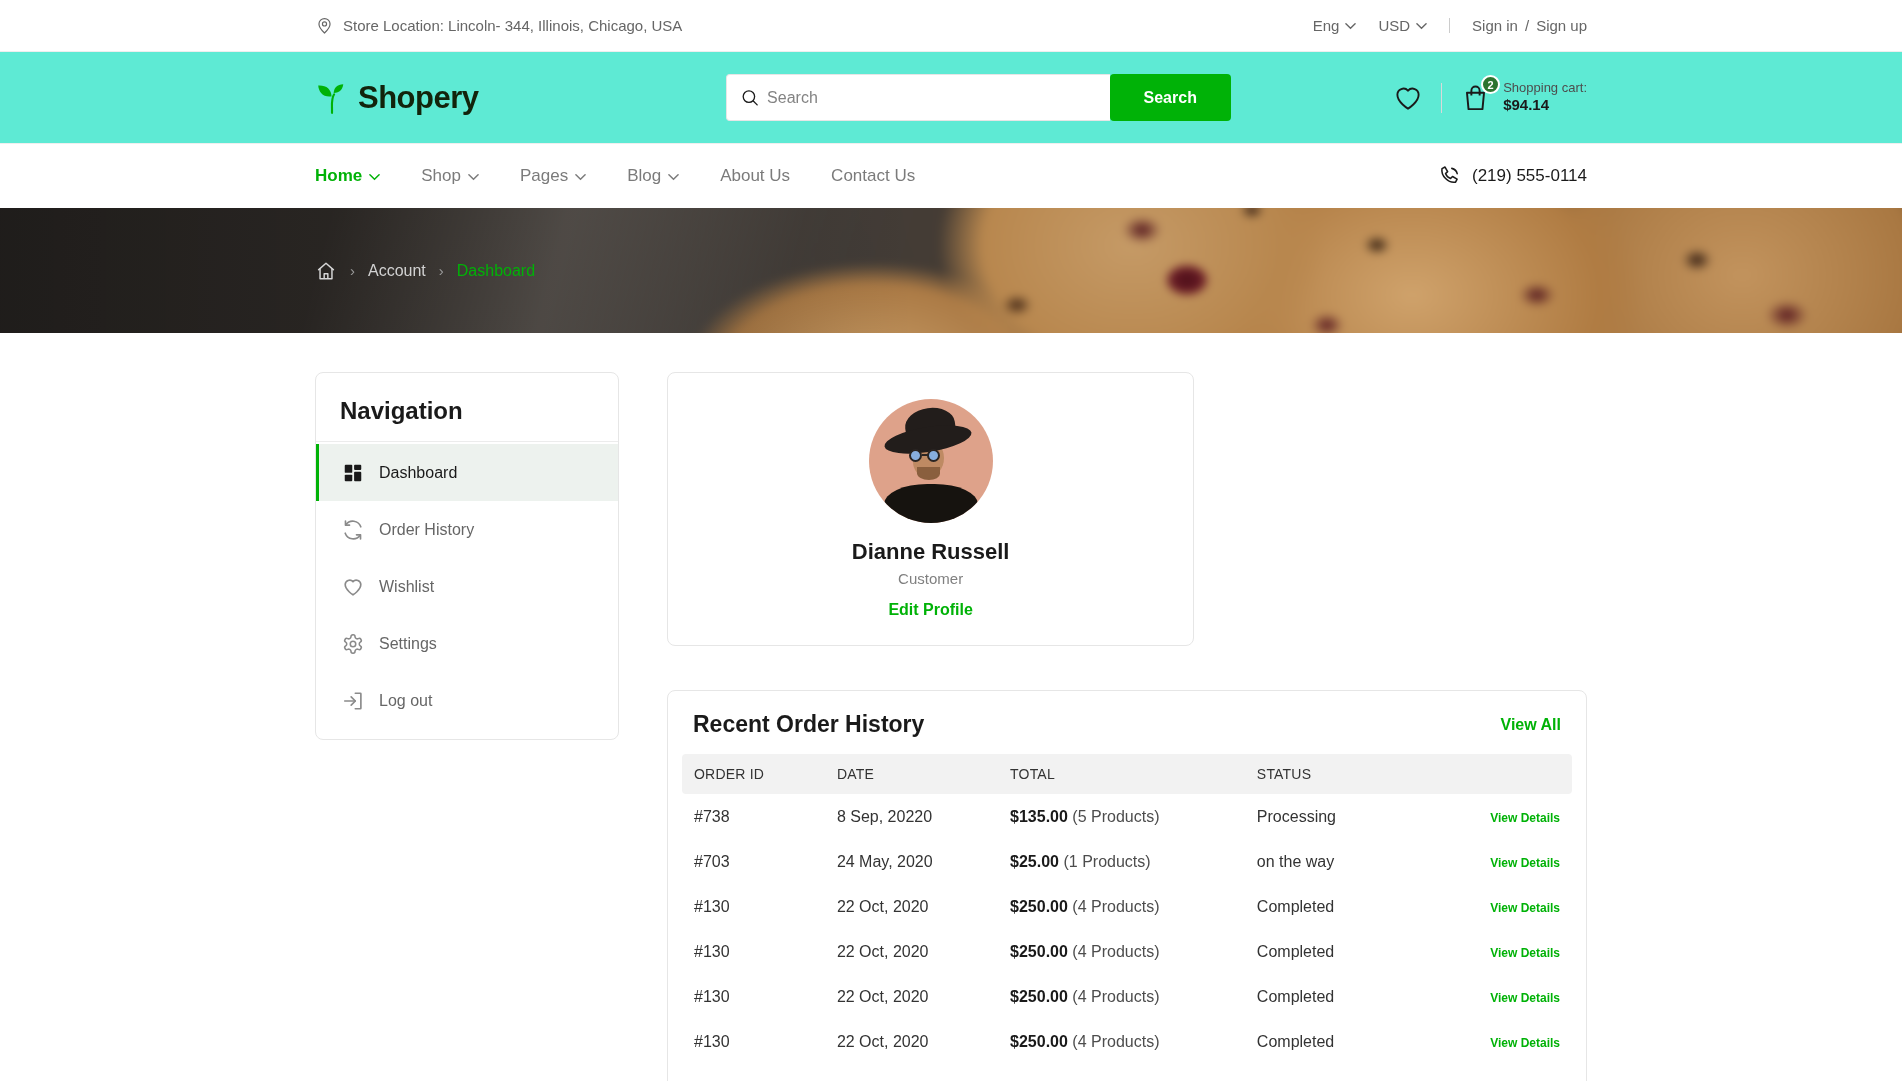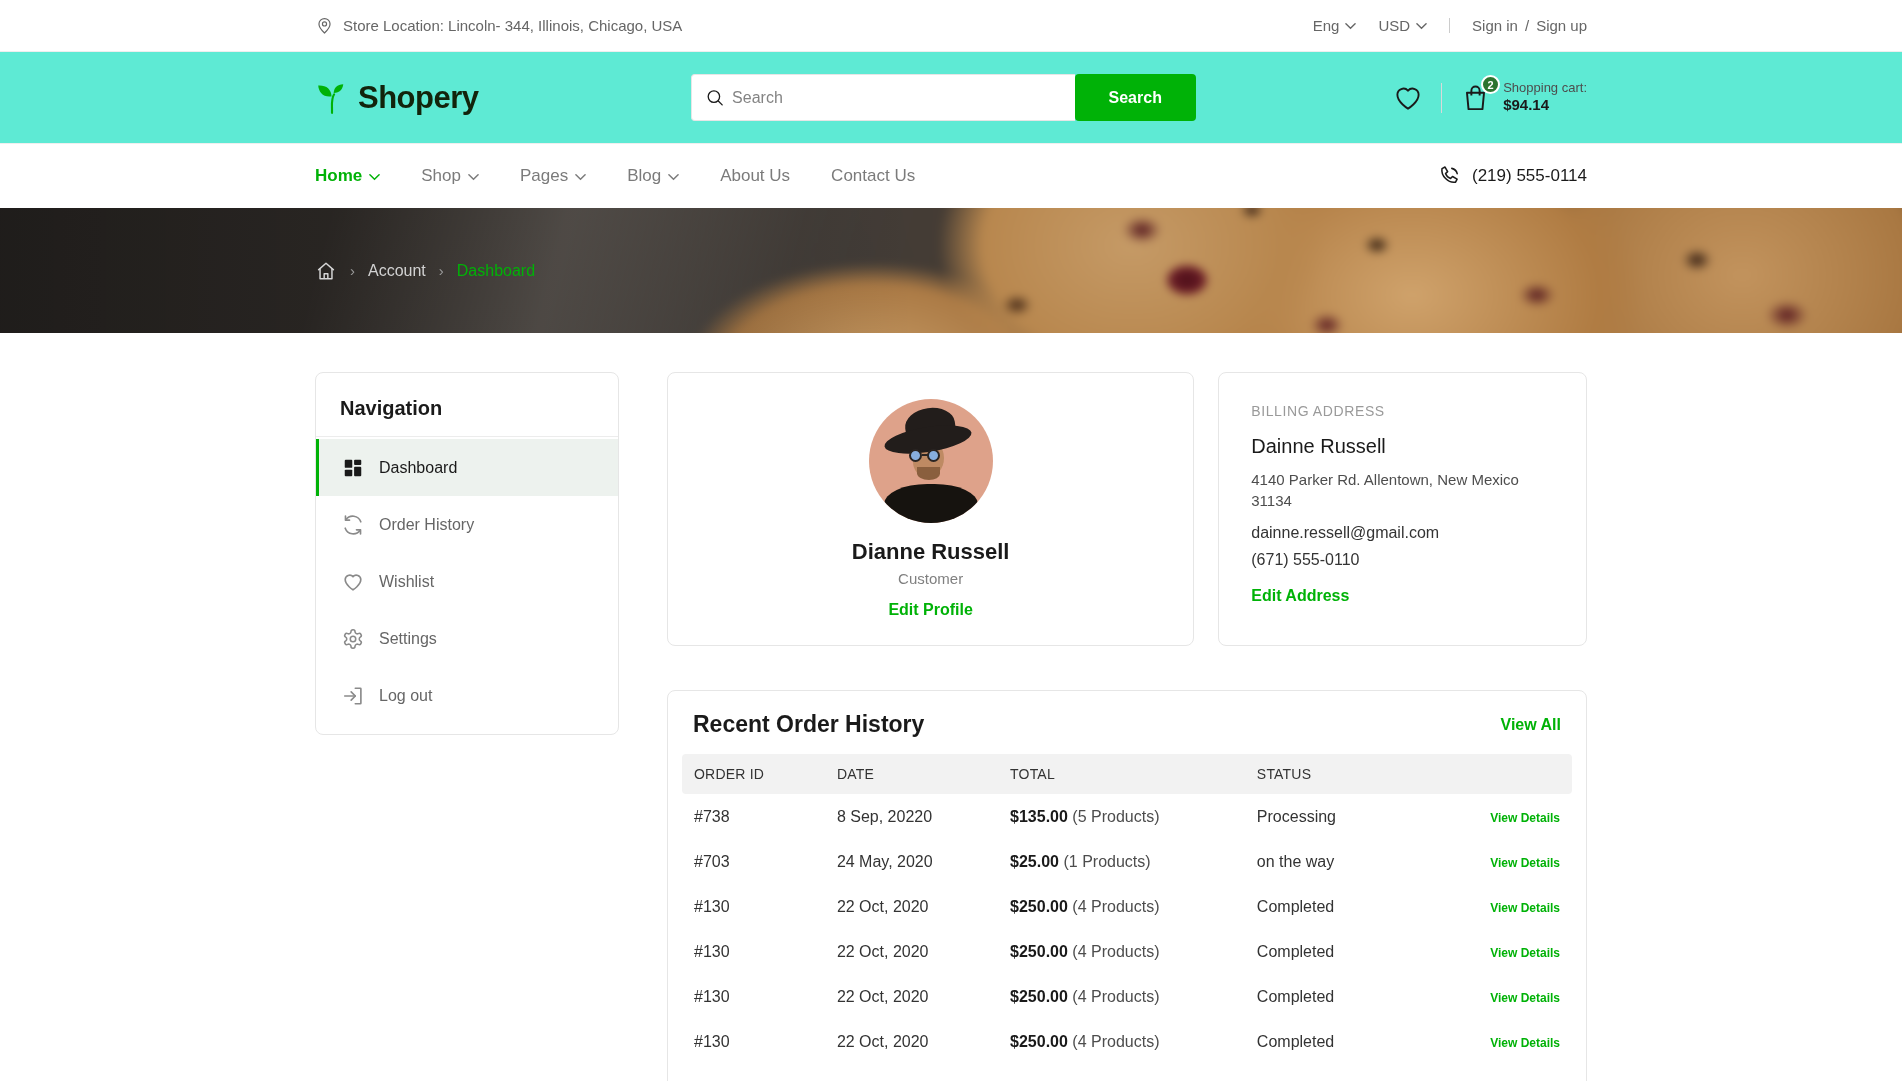--- a/index.html
+++ b/index.html
@@ -5,21 +5,21 @@
   :root{
     --accent:#00B207; --accent-dark:#2C742F;
     --dark:#1a1a1a; --mid:#4d4d4d; --gray:#808080; --light-border:#e6e6e6;
   }
   *{margin:0;padding:0;box-sizing:border-box;}
   body{
     font-family:"Liberation Sans","DejaVu Sans",sans-serif;
     background:#fff;color:var(--dark);
     min-width:1902px;font-size:16px;
   }
-  .container{width:1272px;margin:0 auto;}
+  .container{width:1272px;margin:0 auto;gap:35px;}
 
   
   .topbar{height:52px;border-bottom:1px solid #eee;background:#fff;}
   .topbar-inner{height:100%;display:flex;align-items:center;justify-content:space-between;}
   .tb-left{display:flex;align-items:center;gap:9px;color:#666;font-size:15px;}
   .tb-left svg{color:#666;}
   .tb-right{display:flex;align-items:center;gap:22px;color:#666;font-size:15px;}
   .tb-drop{display:flex;align-items:center;gap:6px;cursor:pointer;}
   .tb-divider{width:1px;height:15px;background:#ccc;}
   .tb-auth{display:flex;align-items:center;gap:7px;}
@@ -80,21 +80,21 @@
   .bc-sep{color:#9a9a9a;font-size:15px;}
   .bc-link{color:#d2d2d2;text-decoration:none;cursor:pointer;}
   .bc-current{color:var(--accent);font-weight:500;}
 
   
   .content{display:grid;grid-template-columns:304px 1fr;gap:48px;margin-top:39px;align-items:start;padding-bottom:18px;}
   .card{background:#fff;border:1px solid var(--light-border);border-radius:8px;}
 
   
   .sidebar{overflow:hidden;padding-bottom:10px;}
-  .sidebar-title{font-size:20px;font-weight:600;color:var(--dark);padding:24px 24px 16px;}
+  .sidebar-title{font-size:24px;font-weight:600;color:var(--dark);padding:24px 24px 16px;}
   .side-divider{border-bottom:1px solid #ececec;}
   .side-list{list-style:none;padding-top:2px;}
   .side-item{display:flex;align-items:center;gap:15px;height:57px;padding-left:23px;font-size:16px;color:#666;cursor:pointer;border-left:3px solid transparent;}
   .side-item .s-icon{display:flex;color:#8a8a8a;}
   .side-item.active{background:#edf2ee;border-left-color:var(--accent);color:var(--dark);}
   .side-item.active .s-icon{color:var(--dark);}
 
   
   .row-cards{display:grid;grid-template-columns:1.43fr 1fr;gap:24px;}
   .profile-card{min-height:268px;display:flex;flex-direction:column;align-items:center;padding:26px 20px;}
@@ -365,28 +365,20 @@
             <span class="av-beard"></span>
             <span class="av-bridge"></span>
           <span class="av-glass g1"></span>
             <span class="av-glass g2"></span>
         </div>
         <div class="p-name">Dianne Russell</div>
         <div class="p-role">Customer</div>
         <a class="green-link">Edit Profile</a>
       </div>
 
-      <div class="card billing-card">
-        <div class="b-heading">BILLING ADDRESS</div>
-        <div class="b-name">Dainne Russell</div>
-        <div class="b-addr">4140 Parker Rd. Allentown, New Mexico 31134</div>
-        <div class="b-email">dainne.ressell@gmail.com</div>
-        <div class="b-phone">(671) 555-0110</div>
-        <a class="green-link">Edit Address</a>
-      </div>
     </div>
 
     <div class="card orders-card">
       <div class="orders-head">
         <div class="orders-title">Recent Order History</div>
         <a class="green-link">View All</a>
       </div>
       <div class="orders-band">
         <span>ORDER ID</span>
         <span>DATE</span>

